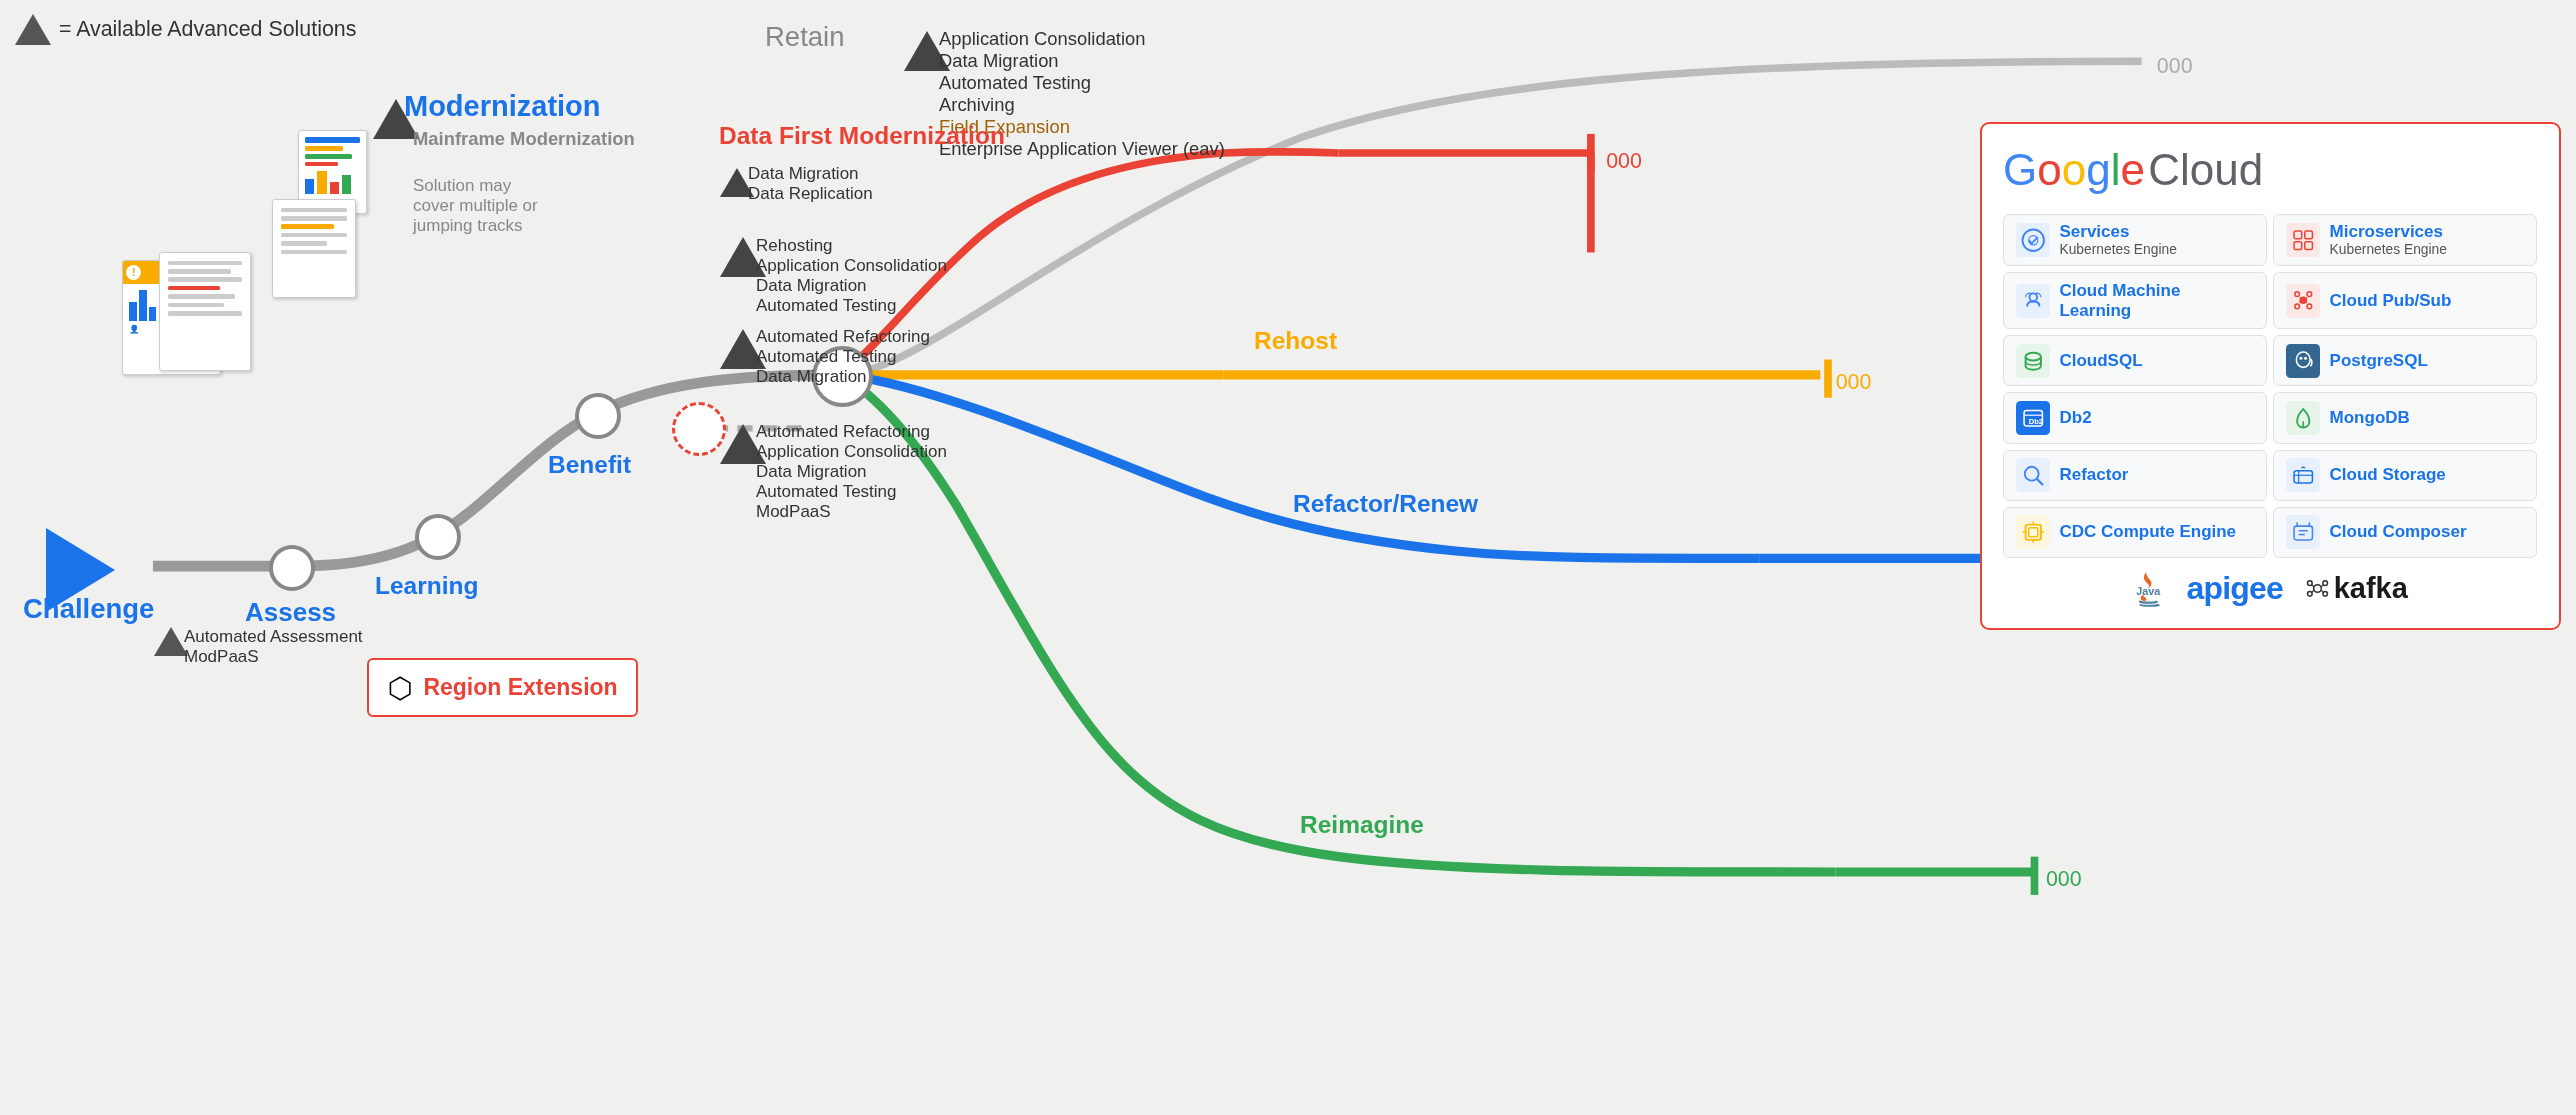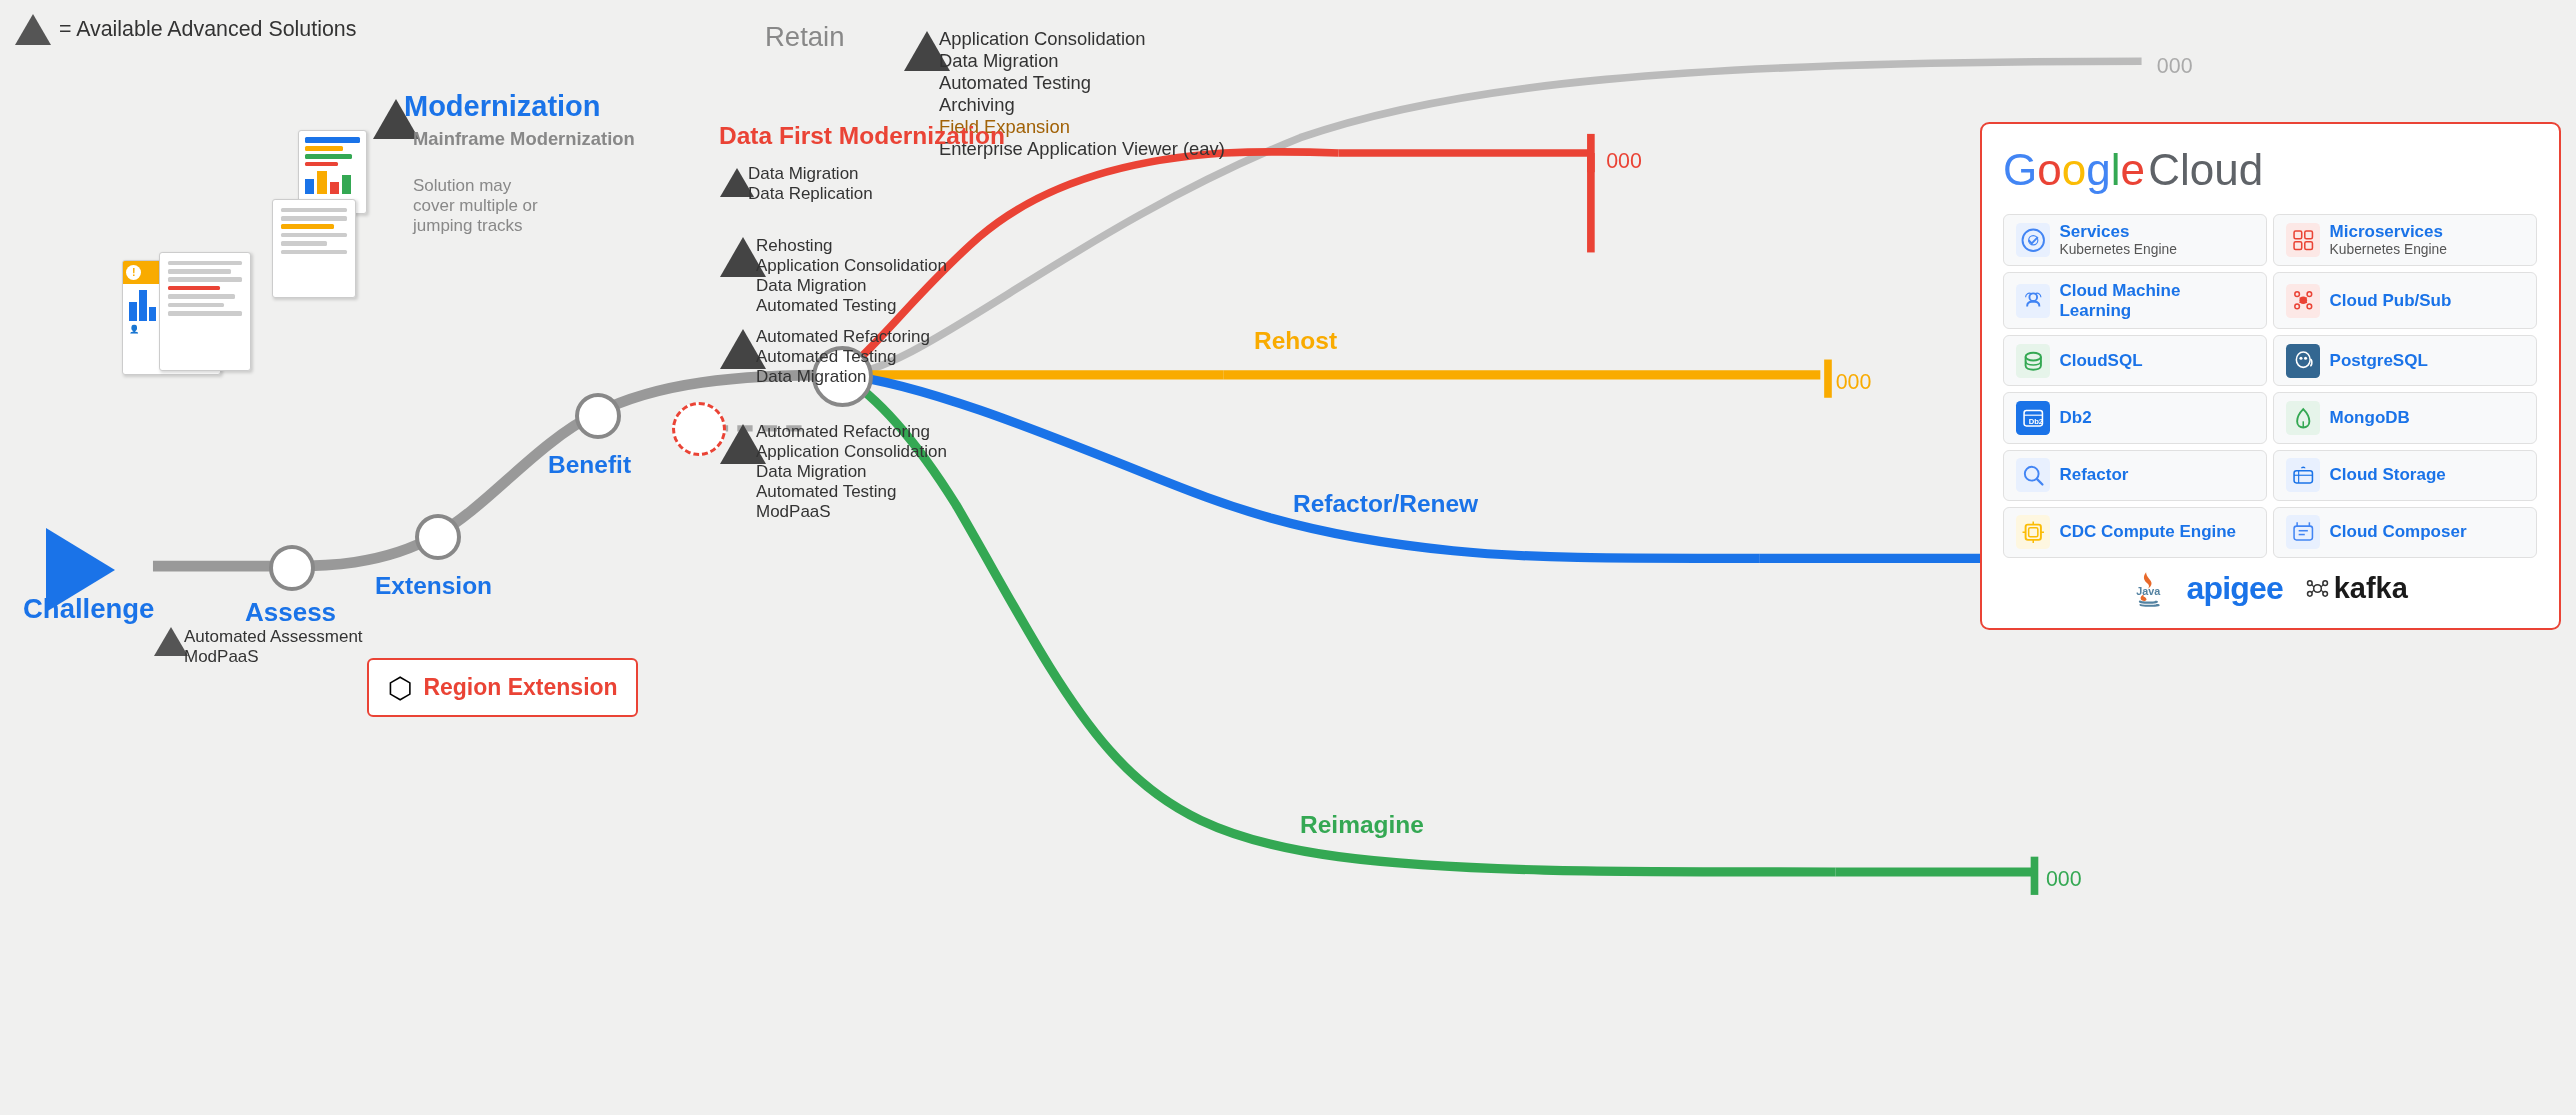--- a/index.html
+++ b/index.html
@@ -238,21 +238,21 @@
   <div class="node-circle" style="width:46px;height:46px;left:269px;top:545px;border-color:#888;"></div>
   <span class="label label-blue" style="left:245px;top:597px;">Assess</span>
 
   <div class="tri-icon" style="left:154px;top:627px;"></div>
   <div style="position:absolute;left:184px;top:627px;">
     <div style="font-size:17px;color:#333;">Automated Assessment</div>
     <div style="font-size:17px;color:#333;">ModPaaS</div>
   </div>
 
   <div class="node-circle" style="width:46px;height:46px;left:415px;top:514px;border-color:#888;"></div>
-  <span class="label label-blue" style="left:375px;top:572px; font-size:24.5px;">Extension</span>
+  <span class="label label-blue" style="left:375px;top:572px; font-size:24.5px;">Learning</span>
 
   <div class="node-circle" style="width:46px;height:46px;left:575px;top:393px;border-color:#888;"></div>
   <span class="label label-blue" style="left:548px;top:451px; font-size:24.5px;">Benefit</span>
 
   <div style="position:absolute;width:54px;height:54px;left:672px;top:402px;
               border-radius:50%;border:3.8px dashed #ea4335;background:white;"></div>
 
   <div class="node-circle" style="width:61px;height:61px;left:812px;top:346px;border-color:#888;background:white;"></div>
 
   <div class="tri-icon-large" style="left:373px;top:99px;"></div>

